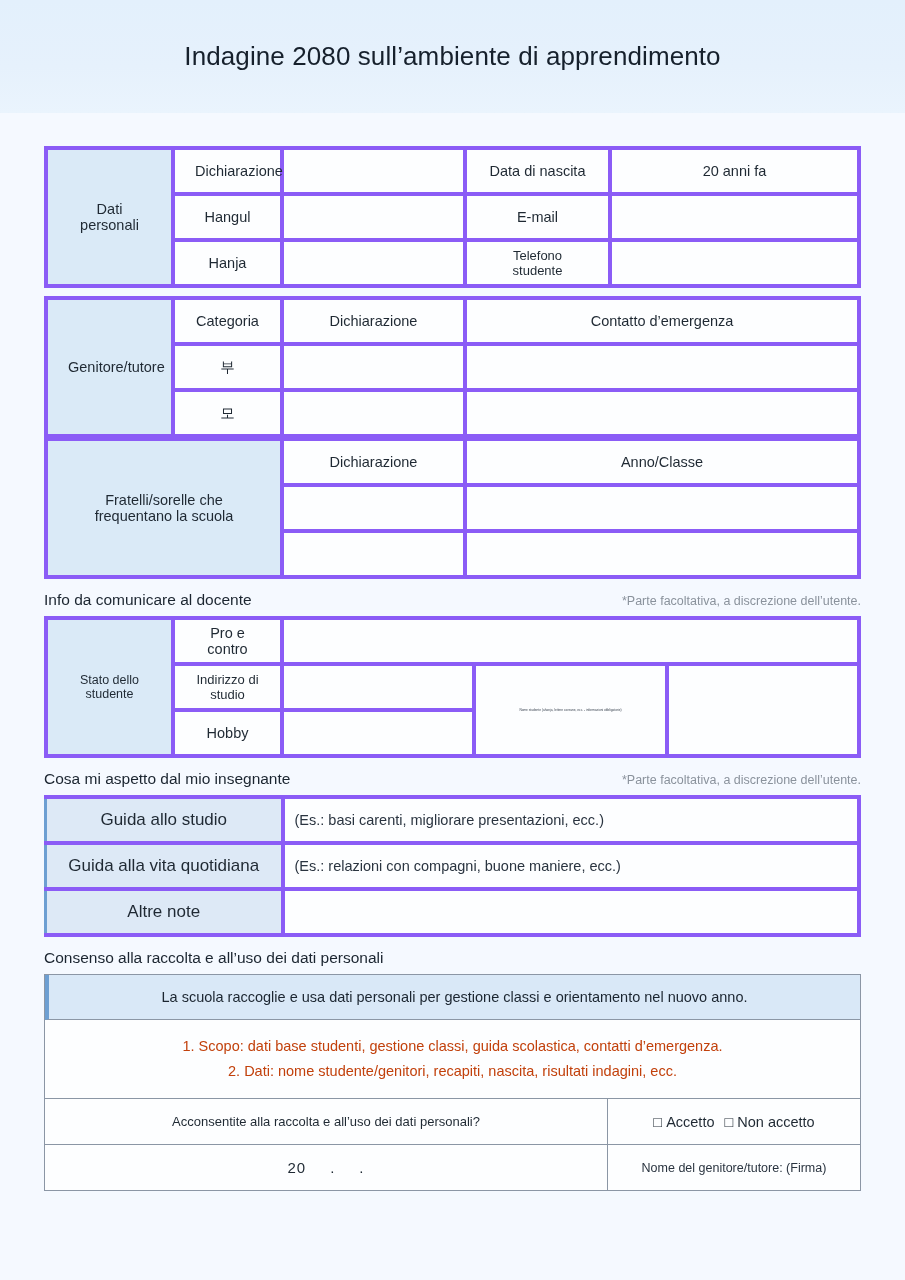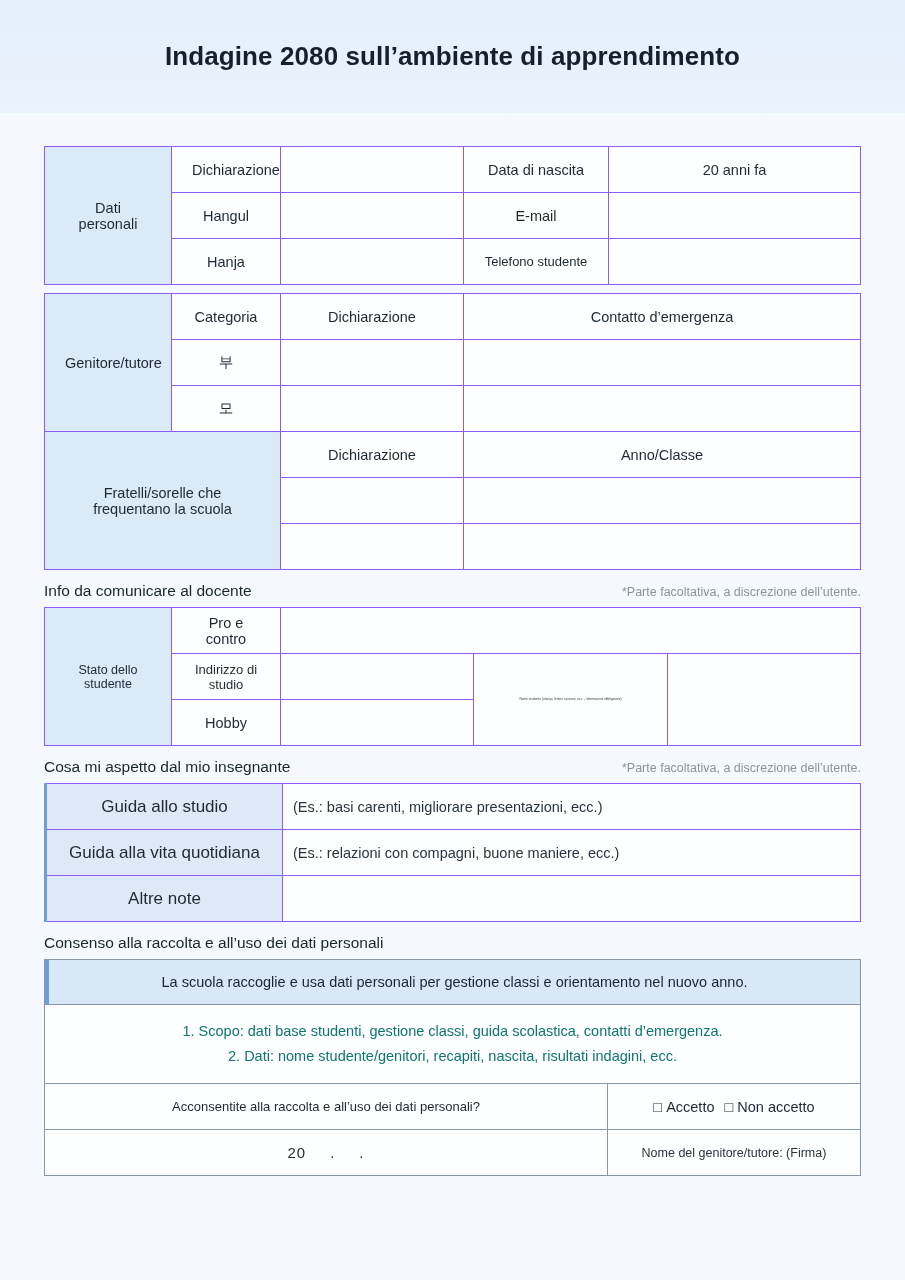--- a/index.html
+++ b/index.html
@@ -16,41 +16,41 @@
   
   .header-band {
     height: 113px;
     background: linear-gradient(180deg, #e3f0fc 0%, #e6f1fc 60%, #eaf4fd 100%);
     display: flex;
     align-items: center;
     justify-content: center;
   }
   .page-title {
     font-size: 26px;
-    font-weight: bold;
+    font-weight: normal;
     color: #16202c;
     letter-spacing: 0.1px;
     text-align: center;
   }
 
   
   .sheet {
     padding: 0 44px;
   }
   .spacer-top { height: 33px; }
 
   
   .tbl {
     width: 817px;
     border-collapse: collapse;
     table-layout: fixed;
     background: #ffffff;
   }
   .tbl td {
-    border: 1px solid #8b5cf6;
+    border: 4px solid #8b5cf6;
     height: 46px;
     font-size: 14.5px;
     text-align: center;
     vertical-align: middle;
     padding: 2px 20px;
     background: #fdfeff;
   }
   .lbl {
     background: #daeaf7 !important;
     font-size: 14px;
@@ -112,21 +112,21 @@
     color: #1b2530;
   }
   .consent-body {
     padding: 14px 0 14px 0;
     border-bottom: 1px solid #8b96a5;
     text-align: center;
   }
   .consent-body div {
     font-size: 14.5px;
     line-height: 25px;
-    color: #0f766e;
+    color: #c2410c;
   }
   .consent-q {
     display: flex;
     border-bottom: 1px solid #8b96a5;
   }
   .consent-q .q {
     flex: 0 0 563px;
     height: 45px;
     display: flex; align-items: center; justify-content: center;
     font-size: 13px;

